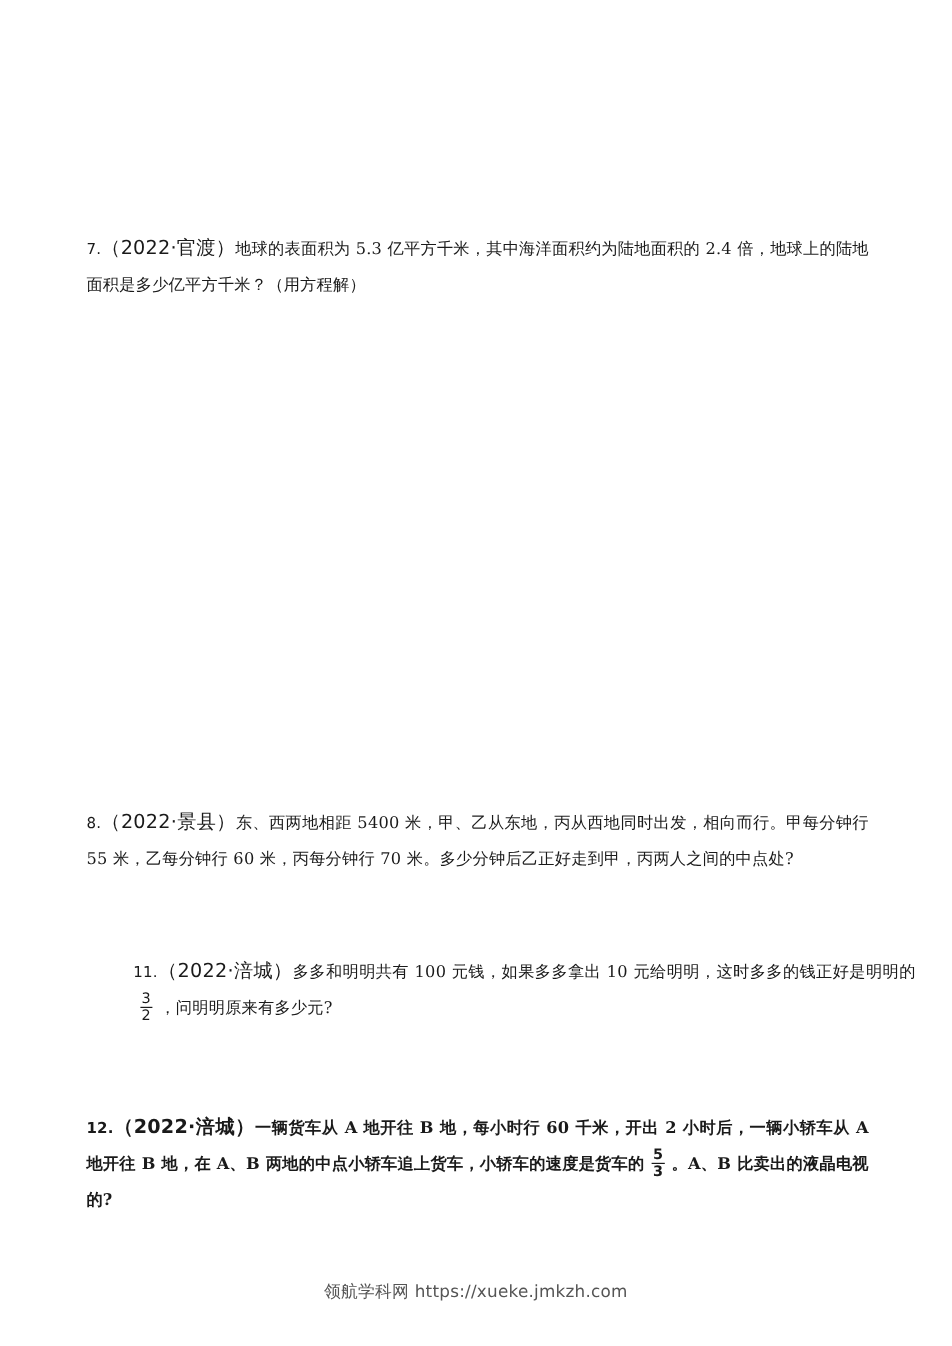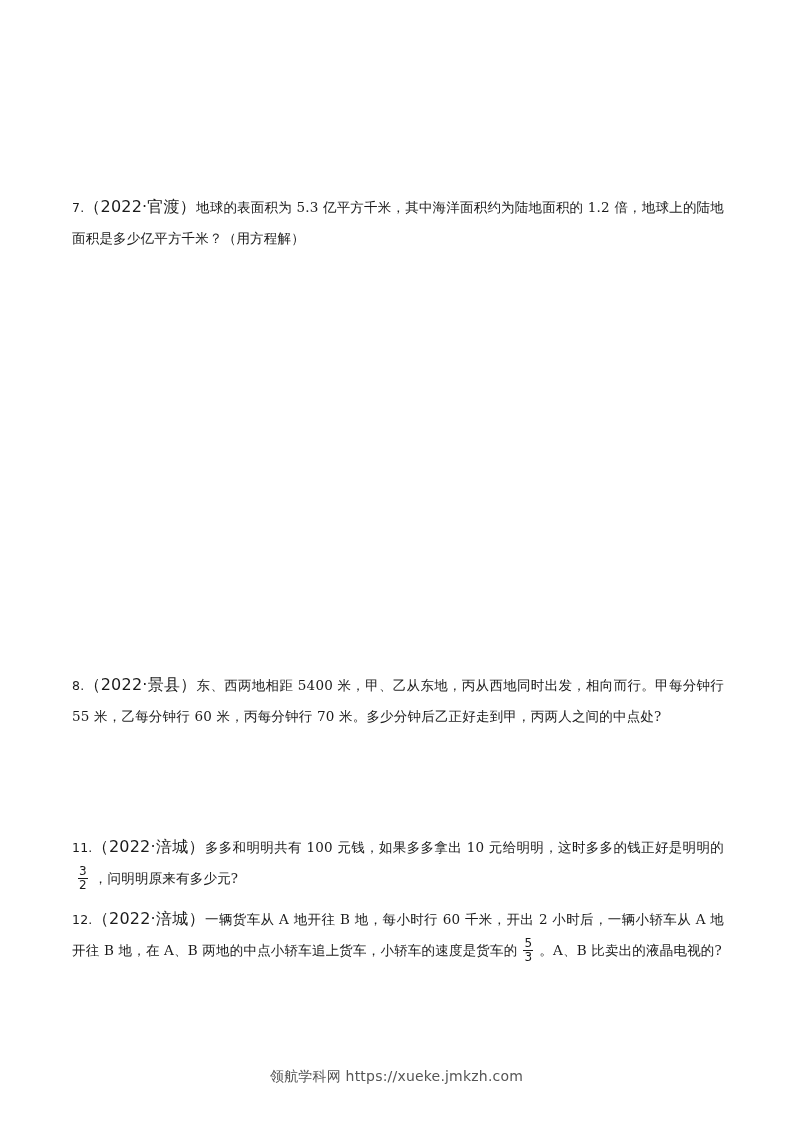--- a/index.html
+++ b/index.html
@@ -68,37 +68,37 @@
       color: #555555;
       letter-spacing: 0.2px;
     }
   </style>
 </head>
 <body>
 
 <div class="page">
 
   <div class="question" style="top:192px;">
-    <span class="q-num">7.</span><span class="q-source">（2022·官渡）</span><span>地球的表面积为 5.3 亿平方千米，其中海洋面积约为陆地面积的 1.2 倍，地球上的陆地面积是多少亿平方千米？（用方程解）</span>
+    <span class="q-num">7.</span><span class="q-source">（2022·官渡）</span><span>地球的表面积为 5.3 亿平方千米，其中海洋面积约为陆地面积的 2.4 倍，地球上的陆地面积是多少亿平方千米？（用方程解）</span>
   </div>
 
 
 
   <div class="question" style="top:670px;">
     <span class="q-num">8.</span><span class="q-source">（2022·景县）</span><span>东、西两地相距 5400 米，甲、乙从东地，丙从西地同时出发，相向而行。甲每分钟行 55 米，乙每分钟行 60 米，丙每分钟行 70 米。多少分钟后乙正好走到甲，丙两人之间的中点处?</span>
   </div>
 
-  <div class="question" style="top:832px;">
+  <div class="question" style="top:794px;margin-left:39px;">
     <span class="q-num">11.</span><span class="q-source">（2022·涪城）</span><span>多多和明明共有 100 元钱，如果多多拿出 10 元给明明，这时多多的钱正好是明明的</span><span class="frac">
         <span class="num">3</span>
         <span class="den">2</span>
       </span><span>，问明明原来有多少元?</span>
   </div>
 
-  <div class="question" style="top:904px;">
+  <div class="question" style="top:924px;font-weight:bold;">
     <span class="q-num">12.</span><span class="q-source">（2022·涪城）</span><span>一辆货车从 A 地开往 B 地，每小时行 60 千米，开出 2 小时后，一辆小轿车从 A 地开往 B 地，在 A、B 两地的中点小轿车追上货车，小轿车的速度是货车的</span><span class="frac">
         <span class="num">5</span>
         <span class="den">3</span>
       </span><span>。A、B 比卖出的液晶电视的?</span>
   </div>
 
   <div class="footer">
     <span>领航学科网</span>
     <span>https://xueke.jmkzh.com</span>
   </div>

